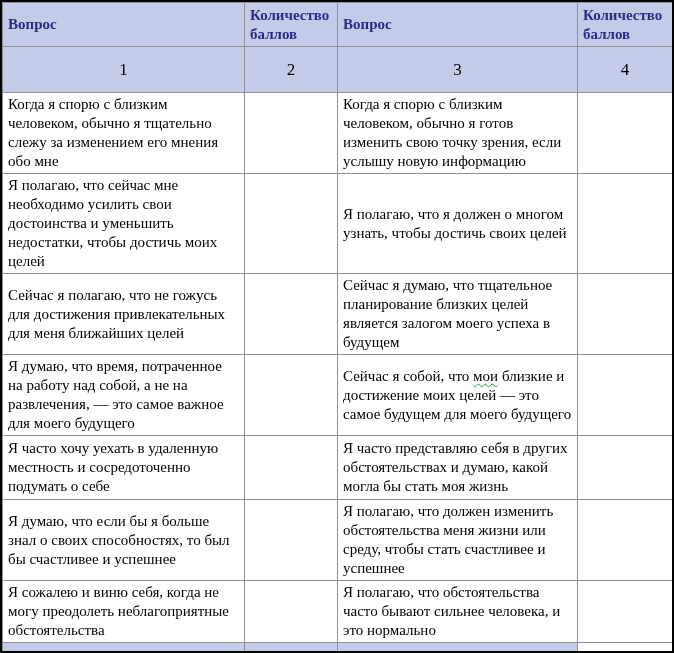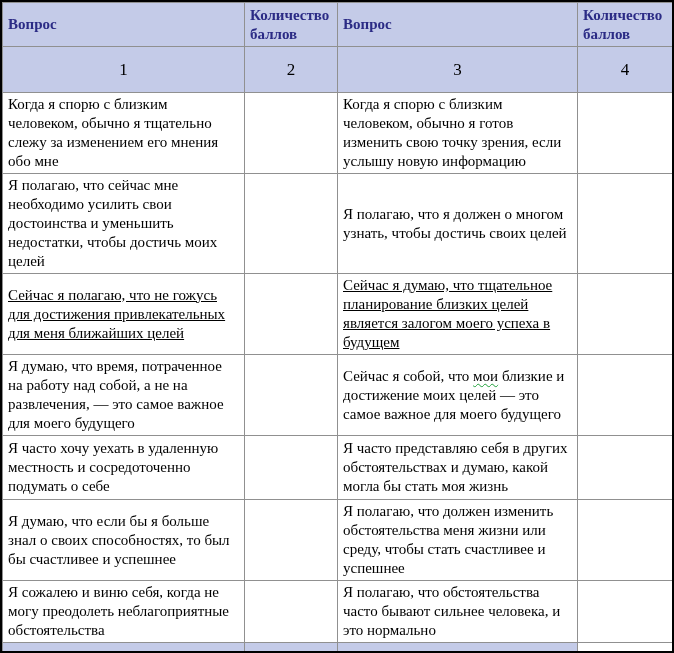--- a/index.html
+++ b/index.html
@@ -80,31 +80,31 @@
         <td></td>
       </tr>
 
       <tr class="body" style="height:95px;">
         <td>Я полагаю, что сейчас мне необходимо усилить свои достоинства и уменьшить недостатки, чтобы достичь моих целей</td>
         <td></td>
         <td>Я полагаю, что я должен о многом узнать, чтобы достичь своих целей</td>
         <td></td>
       </tr>
 
-      <tr class="body" style="height:76px;text-decoration:underline;">
+      <tr class="body" style="height:76px;">
         <td>Сейчас я полагаю, что не гожусь для достижения привлекательных для меня ближайших целей</td>
         <td></td>
         <td>Сейчас я думаю, что тщательное планирование близких целей является залогом моего успеха в будущем</td>
         <td></td>
       </tr>
 
       <tr class="body" style="height:77px;padding-left:12px;">
         <td>Я думаю, что время, потраченное на работу над собой, а не на развлечения, — это самое важное для моего будущего</td>
         <td></td>
-        <td><span>Сейчас я собой, что </span><span class="wavy">мои</span><span> близкие и достижение моих целей — это самое важное для моего будущего</span></td>
+        <td><span>Сейчас я собой, что </span><span class="wavy">мои</span><span> близкие и достижение моих целей — это самое будущем для моего будущего</span></td>
         <td></td>
       </tr>
 
       <tr class="body" style="height:64px;">
         <td>Я часто хочу уехать в удаленную местность и сосредоточенно подумать о себе</td>
         <td></td>
         <td>Я часто представляю себя в других обстоятельствах и думаю, какой могла бы стать моя жизнь</td>
         <td></td>
       </tr>
 

